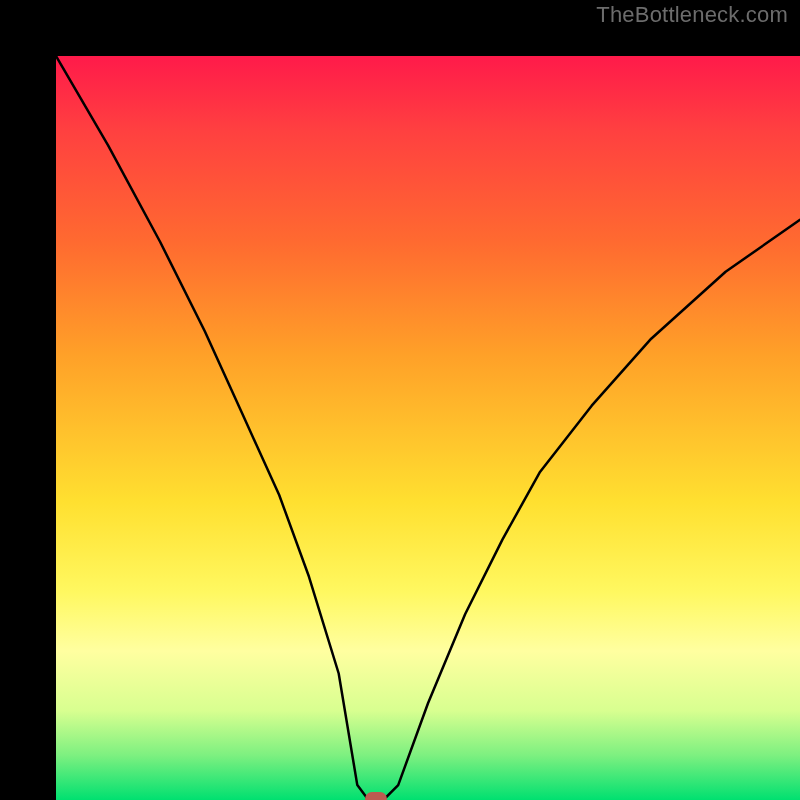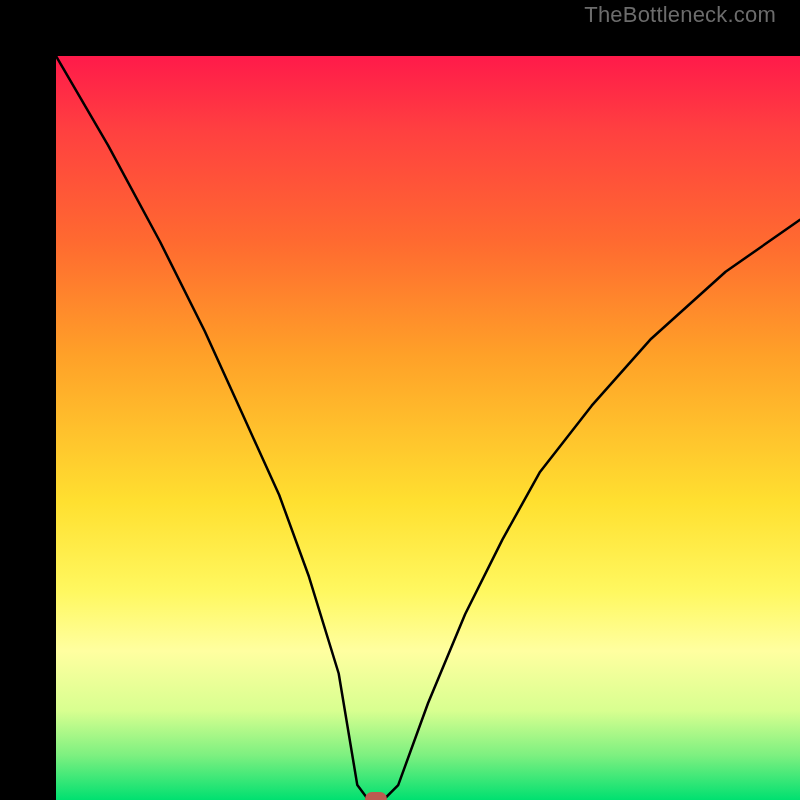--- a/index.html
+++ b/index.html
@@ -36,21 +36,21 @@
       #fff860 72%,
       #ffffa0 80%,
       #d8ff90 88%,
       #7df080 94%,
       #00e070 100%
     );
   }
   .watermark {
     position: absolute;
     top: 2px;
-    right: 24px;
+    right: 12px;
     color: #6c6c6c;
     font-size: 22px;
     font-weight: 500;
     letter-spacing: 0.2px;
     z-index: 5;
     user-select: none;
   }
   svg.curve {
     position: absolute;
     top: 0;

